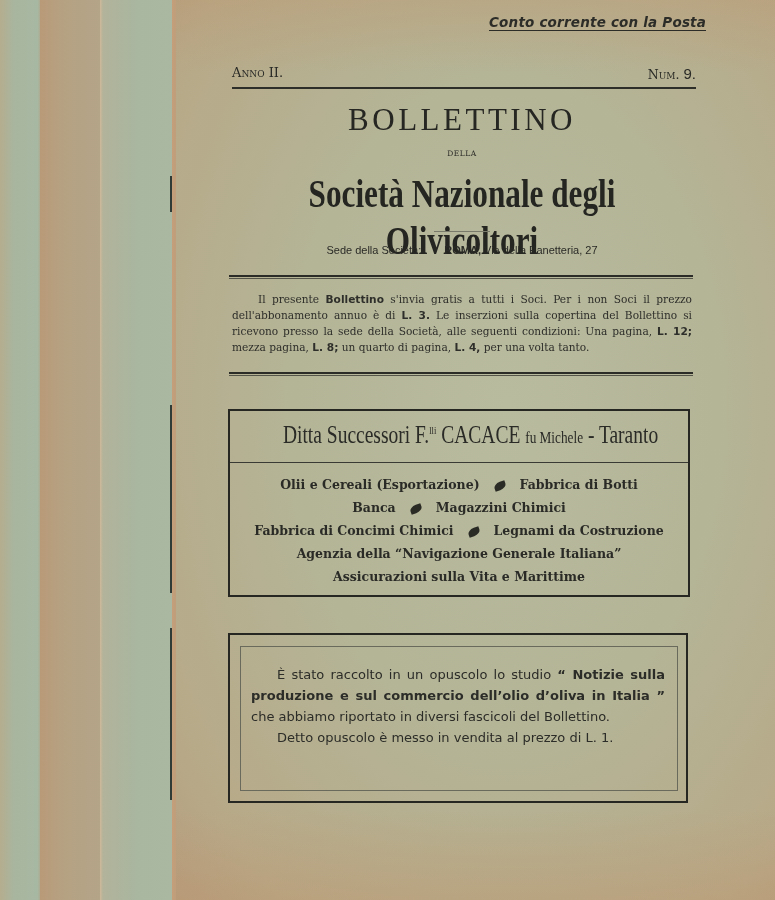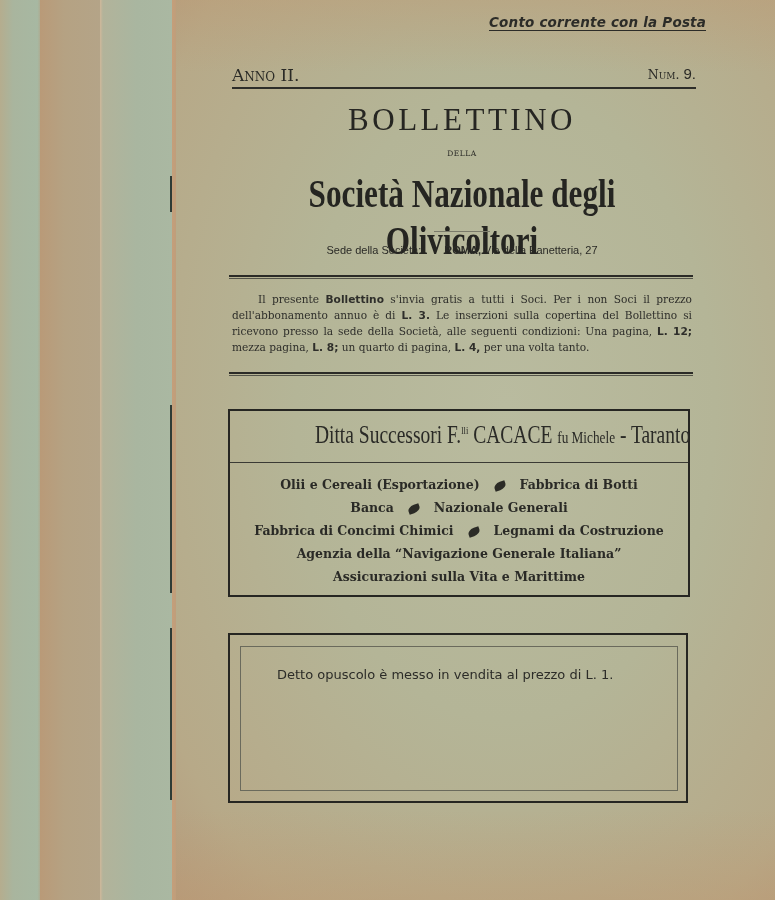--- a/index.html
+++ b/index.html
@@ -35,21 +35,21 @@
     .abs { position: absolute; }
 
     .conto {
       left: 313px; top: 14px; font-style: italic; font-weight: bold;
       font-size: 13.5px; letter-spacing: 0.2px; color: #2c2c28;
       border-bottom: 1.5px solid #2c2c28; padding-bottom: 0;
       font-family: "DejaVu Sans", sans-serif;
     }
     .meta-row { left: 56px; top: 65px; width: 464px; height: 24px; border-bottom: 2px solid #2d2d29; }
     .meta-row span { position: absolute; top: 0; }
-    .anno { left: 0; font-size: 17px; font-variant: small-caps; }
+    .anno { left: 0; font-size: 13px; font-variant: small-caps; }
     .date { left: 138px; font-family: "Liberation Sans", sans-serif; font-size: 15.5px; }
     .num { right: 0; font-size: 12.5px; font-variant: small-caps; margin-left: 37px; }
     .num b { font-family: "Liberation Sans", sans-serif; font-size: 15px; font-weight: normal; }
 
     .title-main {
       left: 0; width: 572px; top: 102px; text-align: center;
       font-family: "Liberation Serif", serif; font-size: 31px; letter-spacing: 3.5px;
       color: #262622;
     }
     .della { left: 0; width: 572px; top: 149px; text-align: center; font-size: 7.5px; font-weight: normal; letter-spacing: 0.5px; }
@@ -71,21 +71,21 @@
       text-align: justify; text-indent: 26px; color: #2e2e2a;
     }
     .notice b { font-family: "DejaVu Sans", sans-serif; }
 
     .ad-box {
       left: 52px; top: 409px; width: 462px; height: 188px;
       border: 2px solid #262622;
     }
     .ad-head {
       position: absolute; left: 0; right: 0; top: 0; height: 52px;
-      border-bottom: 1px solid #3a3a34; text-align: center; white-space: nowrap; padding-left: 32px;
+      border-bottom: 1px solid #3a3a34; text-align: center; white-space: nowrap;
     }
     .ad-head .inner {
       display: inline-block; margin-top: 10px;
       font-family: "Liberation Serif", serif; font-size: 25px;
       transform: scaleX(0.78); transform-origin: center;
     }
     .ad-head .small { font-size: 17px; }
     .ad-head sup { font-size: 11px; }
     .ad-lines { position: absolute; left: 0; right: 0; top: 62px; text-align: center; font-family: "DejaVu Serif", serif; font-weight: bold; font-size: 12.5px; line-height: 23px; }
     .leaf { display: inline-block; width: 12px; height: 8px; background: #2b2b26; border-radius: 60% 0 60% 0; transform: rotate(-20deg); margin: 0 14px; vertical-align: middle; }
@@ -136,28 +136,29 @@
   <div class="abs notice"><span>Il presente </span><b>Bollettino</b><span> s'invia gratis a tutti i Soci. Per i non Soci il prezzo dell'abbonamento annuo è di </span><b>L. 3.</b><span> Le inserzioni sulla copertina del Bollettino si ricevono presso la sede della Società, alle seguenti condizioni: Una pagina, </span><b>L. 12;</b><span> mezza pagina, </span><b>L. 8;</b><span> un quarto di pagina, </span><b>L. 4,</b><span> per una volta tanto.</span></div>
 
   <div class="abs dbl-rule rule-b"></div>
 
   <div class="abs ad-box">
     <div class="ad-head">
       <span class="inner"><span>Ditta Successori F.</span><sup>lli</sup><span> CACACE </span><span class="small">fu Michele</span><span> - Taranto</span></span>
     </div>
     <div class="ad-lines">
       <div><span>Olii e Cereali (Esportazione)</span><span class="leaf"></span><span>Fabbrica di Botti</span></div>
-      <div><span>Banca</span><span class="leaf"></span><span>Nazionale Generali</span></div>
+      <div><span>Banca</span><span class="leaf"></span><span>Magazzini Chimici</span></div>
       <div><span>Fabbrica di Concimi Chimici</span><span class="leaf"></span><span>Legnami da Costruzione</span></div>
       <div><span>Agenzia della “Navigazione Generale Italiana”</span></div>
       <div><span>Assicurazioni sulla Vita e Marittime</span></div>
     </div>
   </div>
 
   <div class="abs op-outer">
     <div class="op-inner">
       <div class="op-text">
+        <p><span>È stato raccolto in un opuscolo lo studio </span><b>“ Notizie sulla produzione e sul commercio dell’olio d’oliva in Italia ”</b><span> che abbiamo riportato in diversi fascicoli del Bollettino.</span></p>
         <p>Detto opuscolo è messo in vendita al prezzo di L. 1.</p>
       </div>
     </div>
   </div>
 
 </div>
 
 </body></html>

